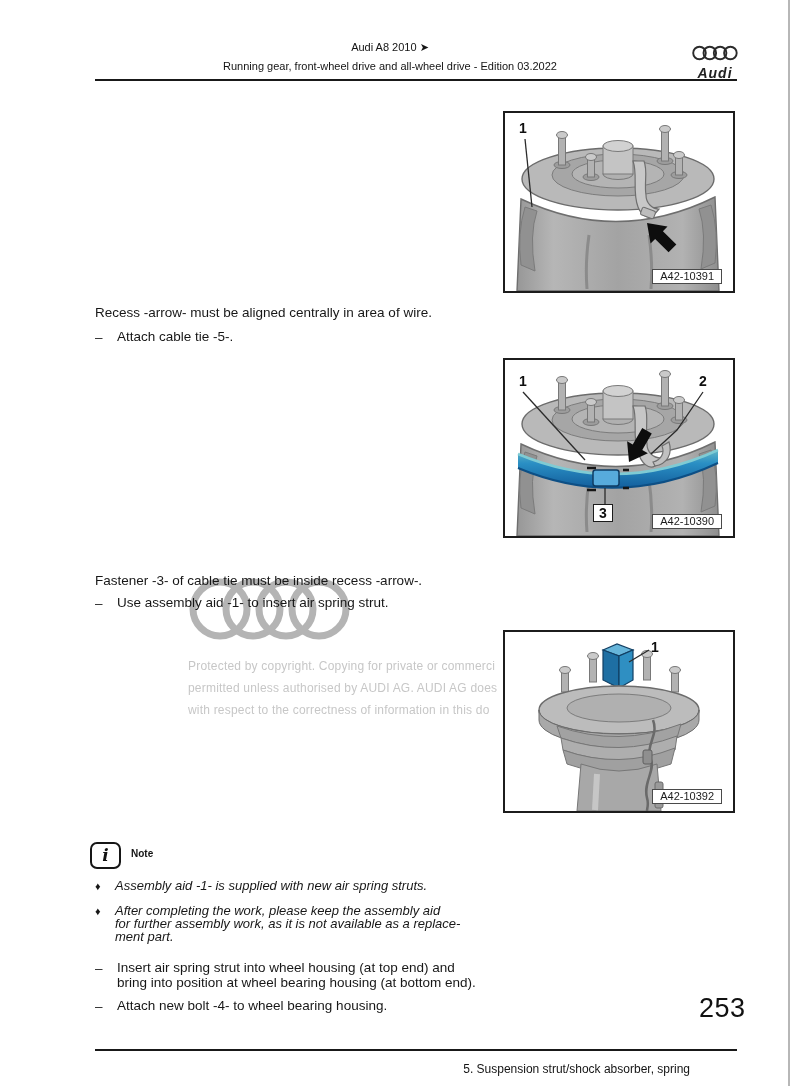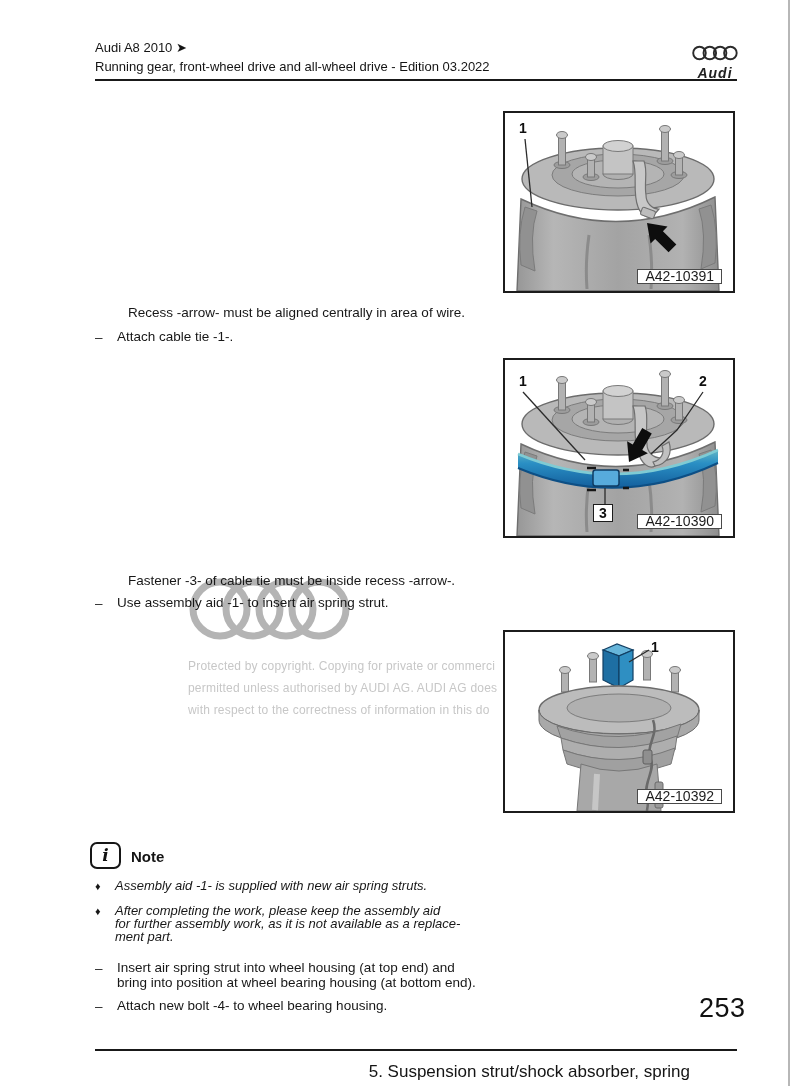--- a/index.html
+++ b/index.html
@@ -4,51 +4,51 @@
 <style>
   * { margin:0; padding:0; box-sizing:border-box; }
   html,body { background:#ffffff; }
   .page {
     position:relative; width:794px; height:1086px; background:#fff;
     font-family:"Liberation Sans", sans-serif; color:#171717; overflow:hidden;
   }
   .edge-line { position:absolute; left:788px; top:0; width:2px; height:1086px; background:#b7b7b7; }
 
   
-  .hdr-text { position:absolute; left:95px; top:38px; width:590px; text-align:left; font-size:13px; line-height:19px; color:#141414; }
+  .hdr-text { position:absolute; left:95px; top:38px; width:590px; text-align:center; font-size:11px; line-height:19px; color:#141414; }
   .audi-logo { position:absolute; left:692px; top:45px; width:46px; text-align:center; color:#222; }
   .audi-word { font-size:14px; font-weight:bold; font-style:italic; letter-spacing:1px; margin-top:0px; }
   .hdr-rule { position:absolute; left:95px; top:79px; width:642px; height:2px; background:#191919; }
 
   
   .ftr-rule { position:absolute; left:95px; top:1049px; width:642px; height:2px; background:#191919; }
-  .ftr-section { position:absolute; left:95px; top:1062px; width:595px; text-align:right; font-size:17px; color:#141414; }
+  .ftr-section { position:absolute; left:95px; top:1062px; width:595px; text-align:right; font-size:12px; color:#141414; }
   .ftr-page { position:absolute; left:699px; top:993px; font-size:27px; color:#111; letter-spacing:0.5px; }
 
   
-  .para { position:absolute; left:95px; font-size:13.5px; color:#171717; z-index:1; white-space:nowrap;margin-left:33px; }
+  .para { position:absolute; left:95px; font-size:13.5px; color:#171717; z-index:1; white-space:nowrap; }
   .step { position:absolute; left:95px; display:flex; font-size:13.5px; color:#171717; z-index:1; }
   .step .dash { width:22px; flex:0 0 22px; }
   .step .step-text { white-space:pre-line; line-height:14.8px; }
 
   
   .wm-rings { position:absolute; left:187px; top:576px; z-index:0; }
   .wm-text { position:absolute; left:188px; width:316px; font-size:12px; color:#c7c7c7; white-space:nowrap; overflow:hidden; z-index:0; letter-spacing:0.2px; }
 
   
   .figure { position:absolute; width:232px; background:#fff; border:2px solid #1c1c1c; z-index:3; }
   .figure svg.art { position:absolute; left:0; top:0; }
-  .fig-label { position:absolute; right:11px; bottom:7px; border:1px solid #4a4a4a; background:#fff; font-size:14px; color:#1c1c1c; padding:1px 7px 1px; line-height:11px; }
+  .fig-label { position:absolute; right:11px; bottom:7px; border:1px solid #4a4a4a; background:#fff; font-size:11px; color:#1c1c1c; padding:1px 7px 1px; line-height:11px; }
   .callout { position:absolute; font-size:14px; font-weight:bold; color:#0f0f0f; line-height:14px; }
   .callout.boxed { border:1.5px solid #1c1c1c; padding:1px 5px; background:#fff; }
 
   
   .note-icon { position:absolute; left:90px; top:842px; width:31px; height:27px; border:2px solid #161616; border-radius:7px; text-align:center; }
   .note-icon span { font-family:"DejaVu Serif", serif; font-style:italic; font-weight:bold; font-size:17px; line-height:23px; color:#111; }
-  .note-title { position:absolute; left:131px; top:848px; font-size:15px; font-weight:bold; color:#141414; }
+  .note-title { position:absolute; left:131px; top:848px; font-size:10px; font-weight:bold; color:#141414; }
   .note-item { position:absolute; left:95px; display:flex; font-size:13px; font-style:italic; color:#171717; z-index:1; }
   .note-item .diam { width:20px; flex:0 0 20px; font-size:11px; font-style:normal; padding-top:1px; }
   .note-item .nt { white-space:pre-line; line-height:13.2px; }
 </style>
 </head>
 <body>
 
 <div class="page">
   <div class="edge-line"></div>
 
@@ -110,21 +110,21 @@
       </g>
       <path d="M20,26 L27,94" stroke="#2b2b2b" stroke-width="1.3"></path>
     </svg>
     <div class="callout" style="left:14px; top:8px;">1</div>
     <div class="fig-label">A42-10391</div>
   </div>
 
   <div class="para" style="top:305px;">Recess -arrow- must be aligned centrally in area of wire.</div>
   <div class="step" style="top:330px;">
     <span class="dash">–</span>
-    <span class="step-text">Attach cable tie -1-.</span>
+    <span class="step-text">Attach cable tie -5-.</span>
   </div>
 
   <div class="figure" style="left:503px; top:358px; height:180px;">
     <svg class="art" width="228" height="176" viewBox="0 0 228 176">
       <defs>
         <linearGradient id="gb2" x1="0" y1="0" x2="1" y2="0">
           <stop offset="0" stop-color="#979797"></stop>
             <stop offset="0.18" stop-color="#b6b6b6"></stop>
           <stop offset="0.5" stop-color="#a3a3a3"></stop>
             <stop offset="0.82" stop-color="#b2b2b2"></stop>

